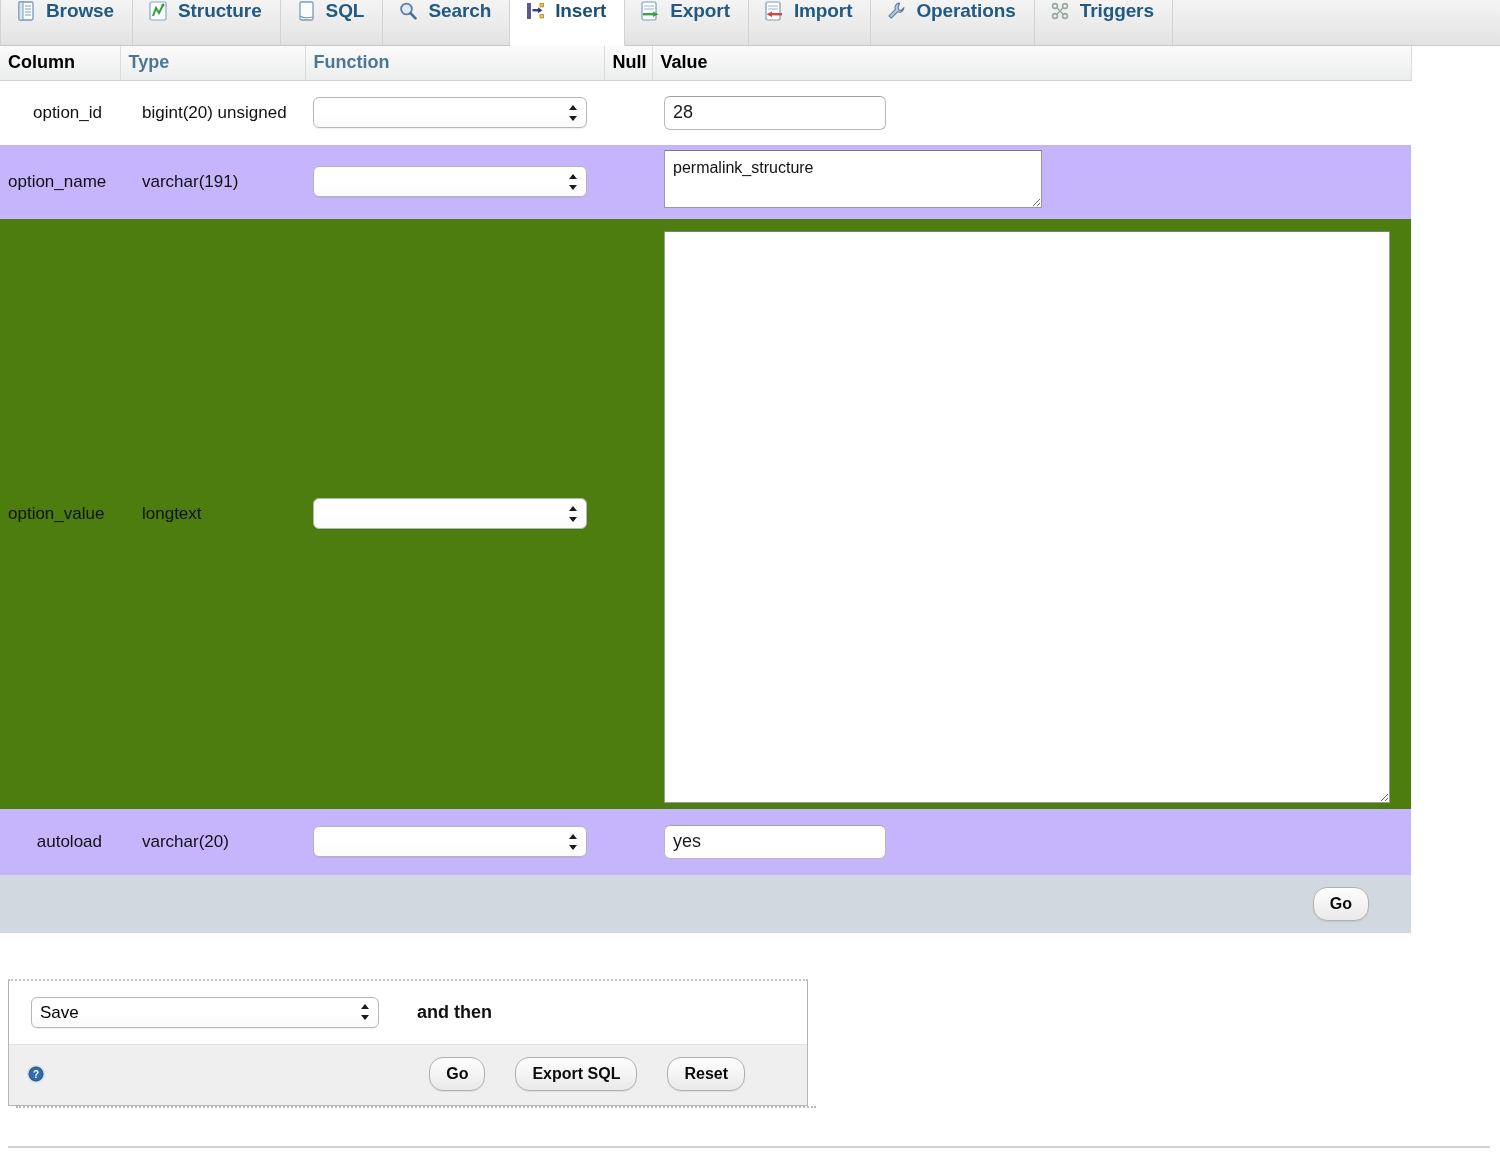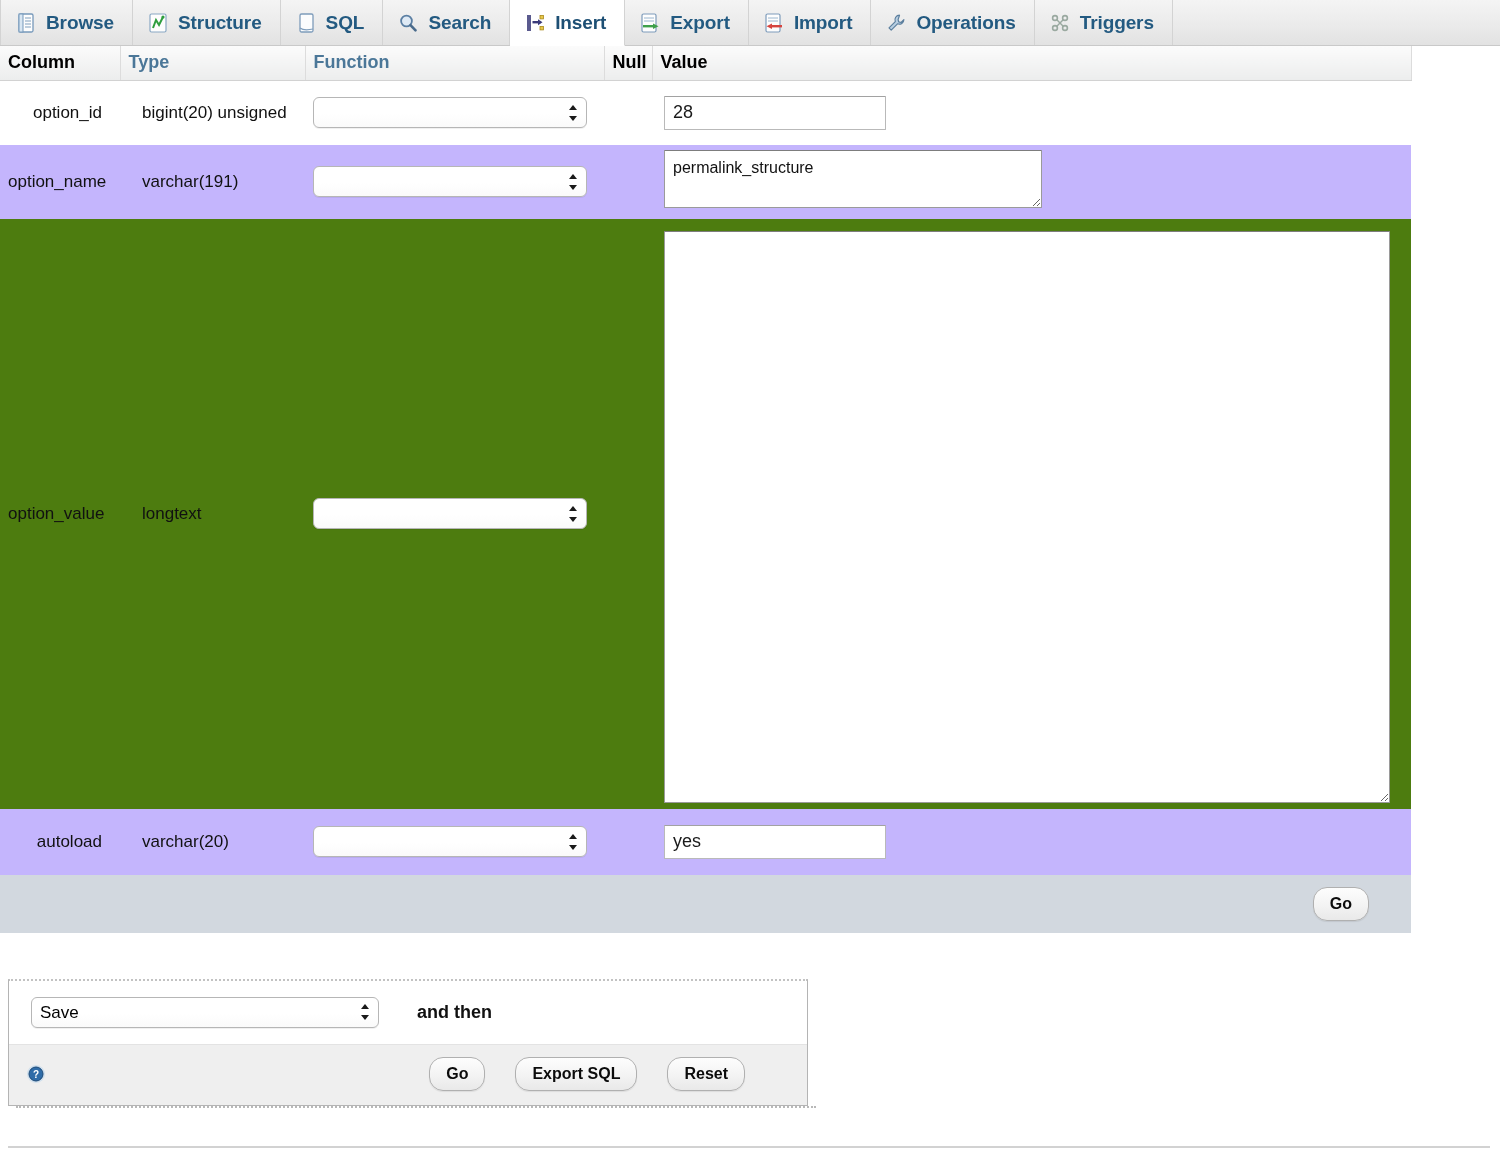--- a/index.html
+++ b/index.html
@@ -18,21 +18,21 @@
     position: relative;
     height: 46px;
     width: 1500px;
     background: linear-gradient(to bottom, #f4f4f4 0%, #eaeaea 60%, #e2e2e2 100%);
     border-bottom: 1px solid #c9c9c9;
     display: flex;
     align-items: stretch;
   }
   .tab {
     display: flex;
-    align-items: center;
+    align-items: flex-start;
     gap: 9px;
     padding: 0 18px 0 14px;
     border-right: 1px solid #d3d3d3;
     cursor: pointer;
     background: transparent;
     position: relative;
   }
   .tab:first-child { border-left: 1px solid #d3d3d3; }
   .tab .tlabel {
     font-size: 19px;
@@ -119,21 +119,21 @@
   input.txt {
     width: 222px;
     height: 34px;
     border: 1px solid #b9b9b9;
     border-top-color: #a2a2a2;
     background: #fff;
     font-family: "Liberation Sans", sans-serif;
     font-size: 18px;
     color: #1a1a1a;
     padding: 0 8px;
-    border-radius: 1px;
+    border-radius: 6px;
   }
 
   textarea.ta {
     border: 1px solid #9a9a9a;
     border-top-color: #7d7d7d;
     background: #fff;
     font-family: Liberation Sans, sans-serif;
     font-size: 16px;
     color: #111;
     padding: 6px 8px;

